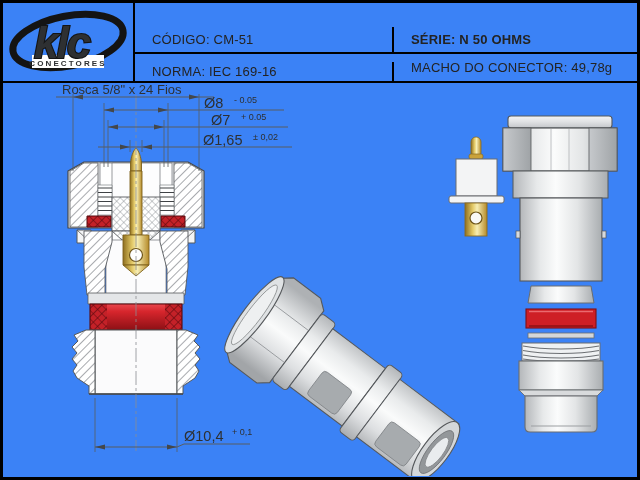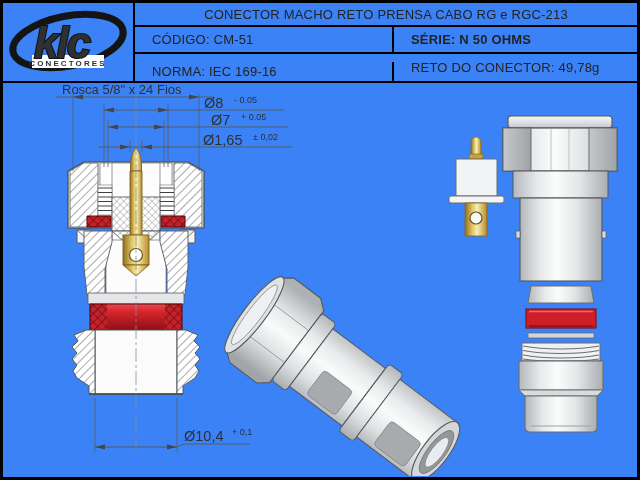--- a/index.html
+++ b/index.html
@@ -34,25 +34,24 @@
 
   <div class="header">
     <div class="logo-cell">
       <svg width="128" height="74" viewBox="0 0 128 74">
         <ellipse cx="64" cy="36" rx="56" ry="25" transform="rotate(-11 64 36)" fill="none" stroke="#141414" stroke-width="7"></ellipse>
         <rect x="28" y="50" width="72" height="13" fill="#ffffff"></rect>
         <text x="30" y="53" font-size="44" font-weight="bold" font-style="italic" letter-spacing="-2" fill="#F7941E" stroke="#141414" stroke-width="2.2" paint-order="stroke">klc</text>
         <text x="64" y="61" text-anchor="middle" font-size="8" font-weight="bold" letter-spacing="2.1" fill="#E8831C">CONECTORES</text>
       </svg>
     </div>
-    <div class="c title-cell">CONECTOR MACHO RETO PRENSA CABO RG e RGC-213</div>
     <div class="c codigo-cell">CÓDIGO: CM-51</div>
     <div class="c serie-cell">SÉRIE: N 50 OHMS</div>
     <div class="c norma-cell">NORMA: IEC  169-16</div>
-    <div class="c peso-cell">RETO DO CONECTOR: 49,78g</div>
+    <div class="c peso-cell">MACHO DO CONECTOR: 49,78g</div>
   </div>
 
   <svg class="drawing" width="634" height="393" viewBox="3 84 634 393">
     <defs>
       <pattern id="hatch" width="6" height="6" patternUnits="userSpaceOnUse" patternTransform="rotate(45)">
         <rect width="6" height="6" fill="#ffffff"></rect>
         <line x1="0" y1="0" x2="0" y2="6" stroke="#60646a" stroke-width="1.1"></line>
       </pattern>
       <pattern id="cross" width="5" height="5" patternUnits="userSpaceOnUse" patternTransform="rotate(45)">
         <rect width="5" height="5" fill="#ffffff"></rect>

